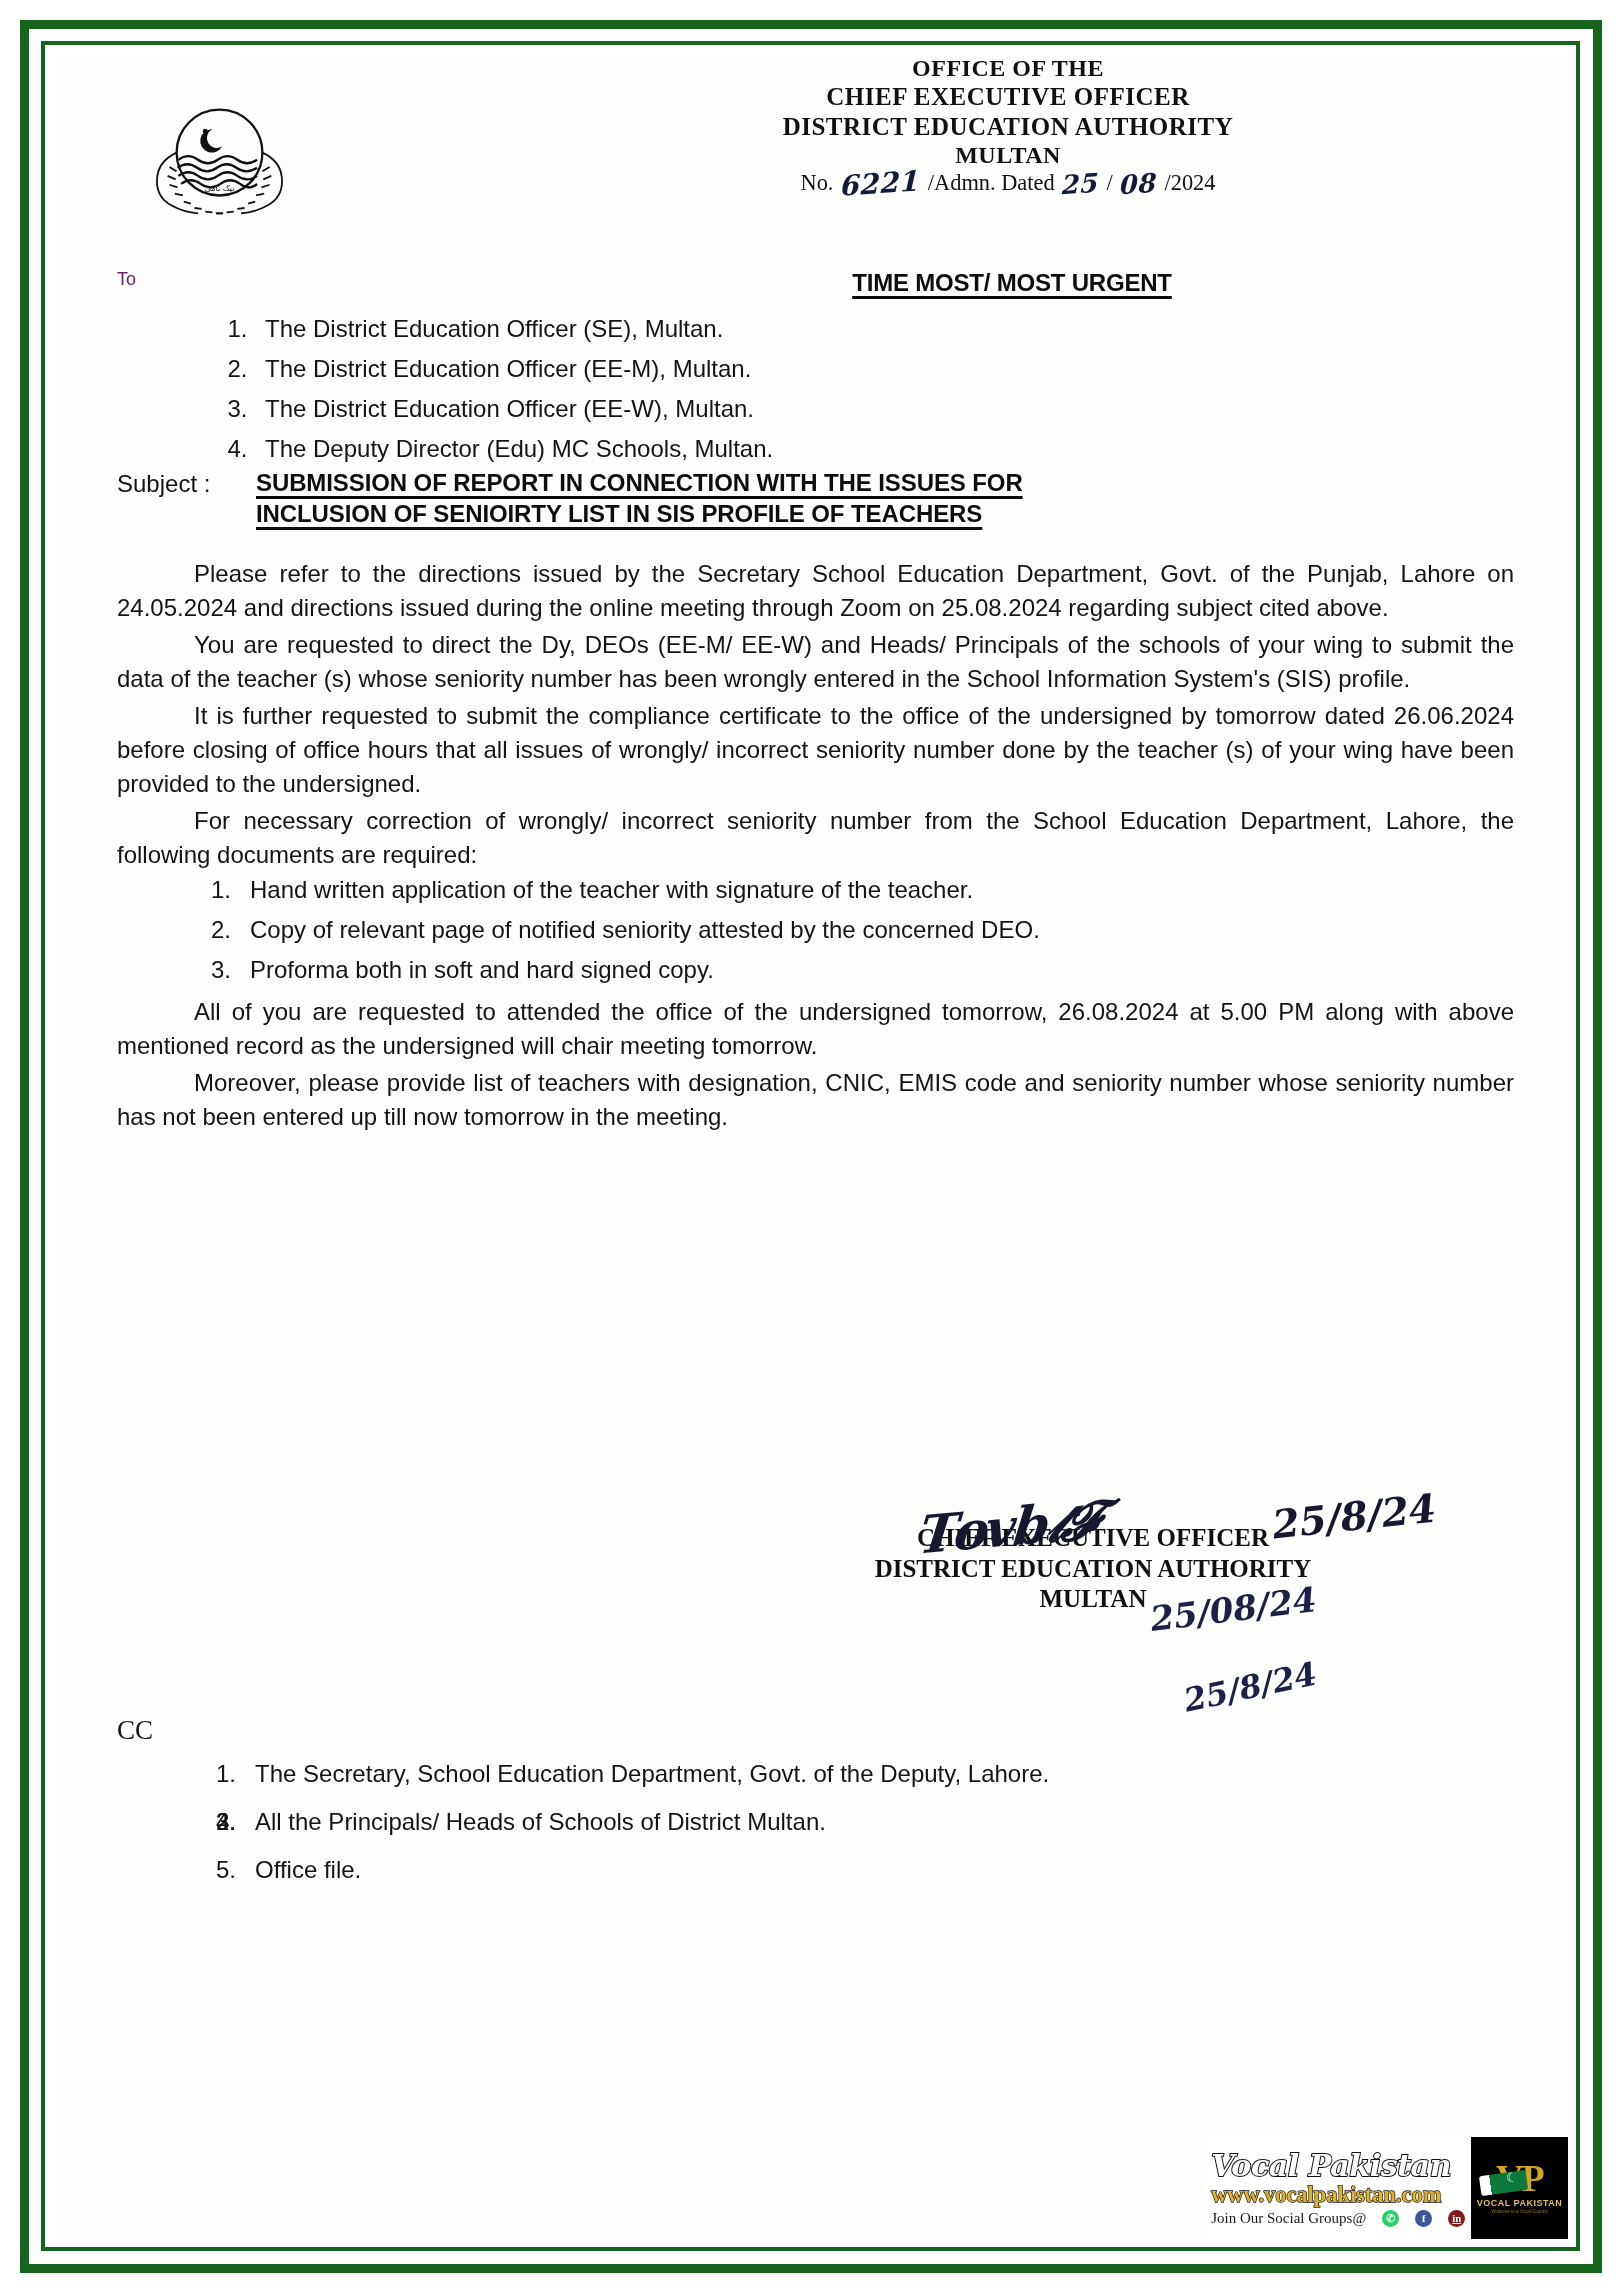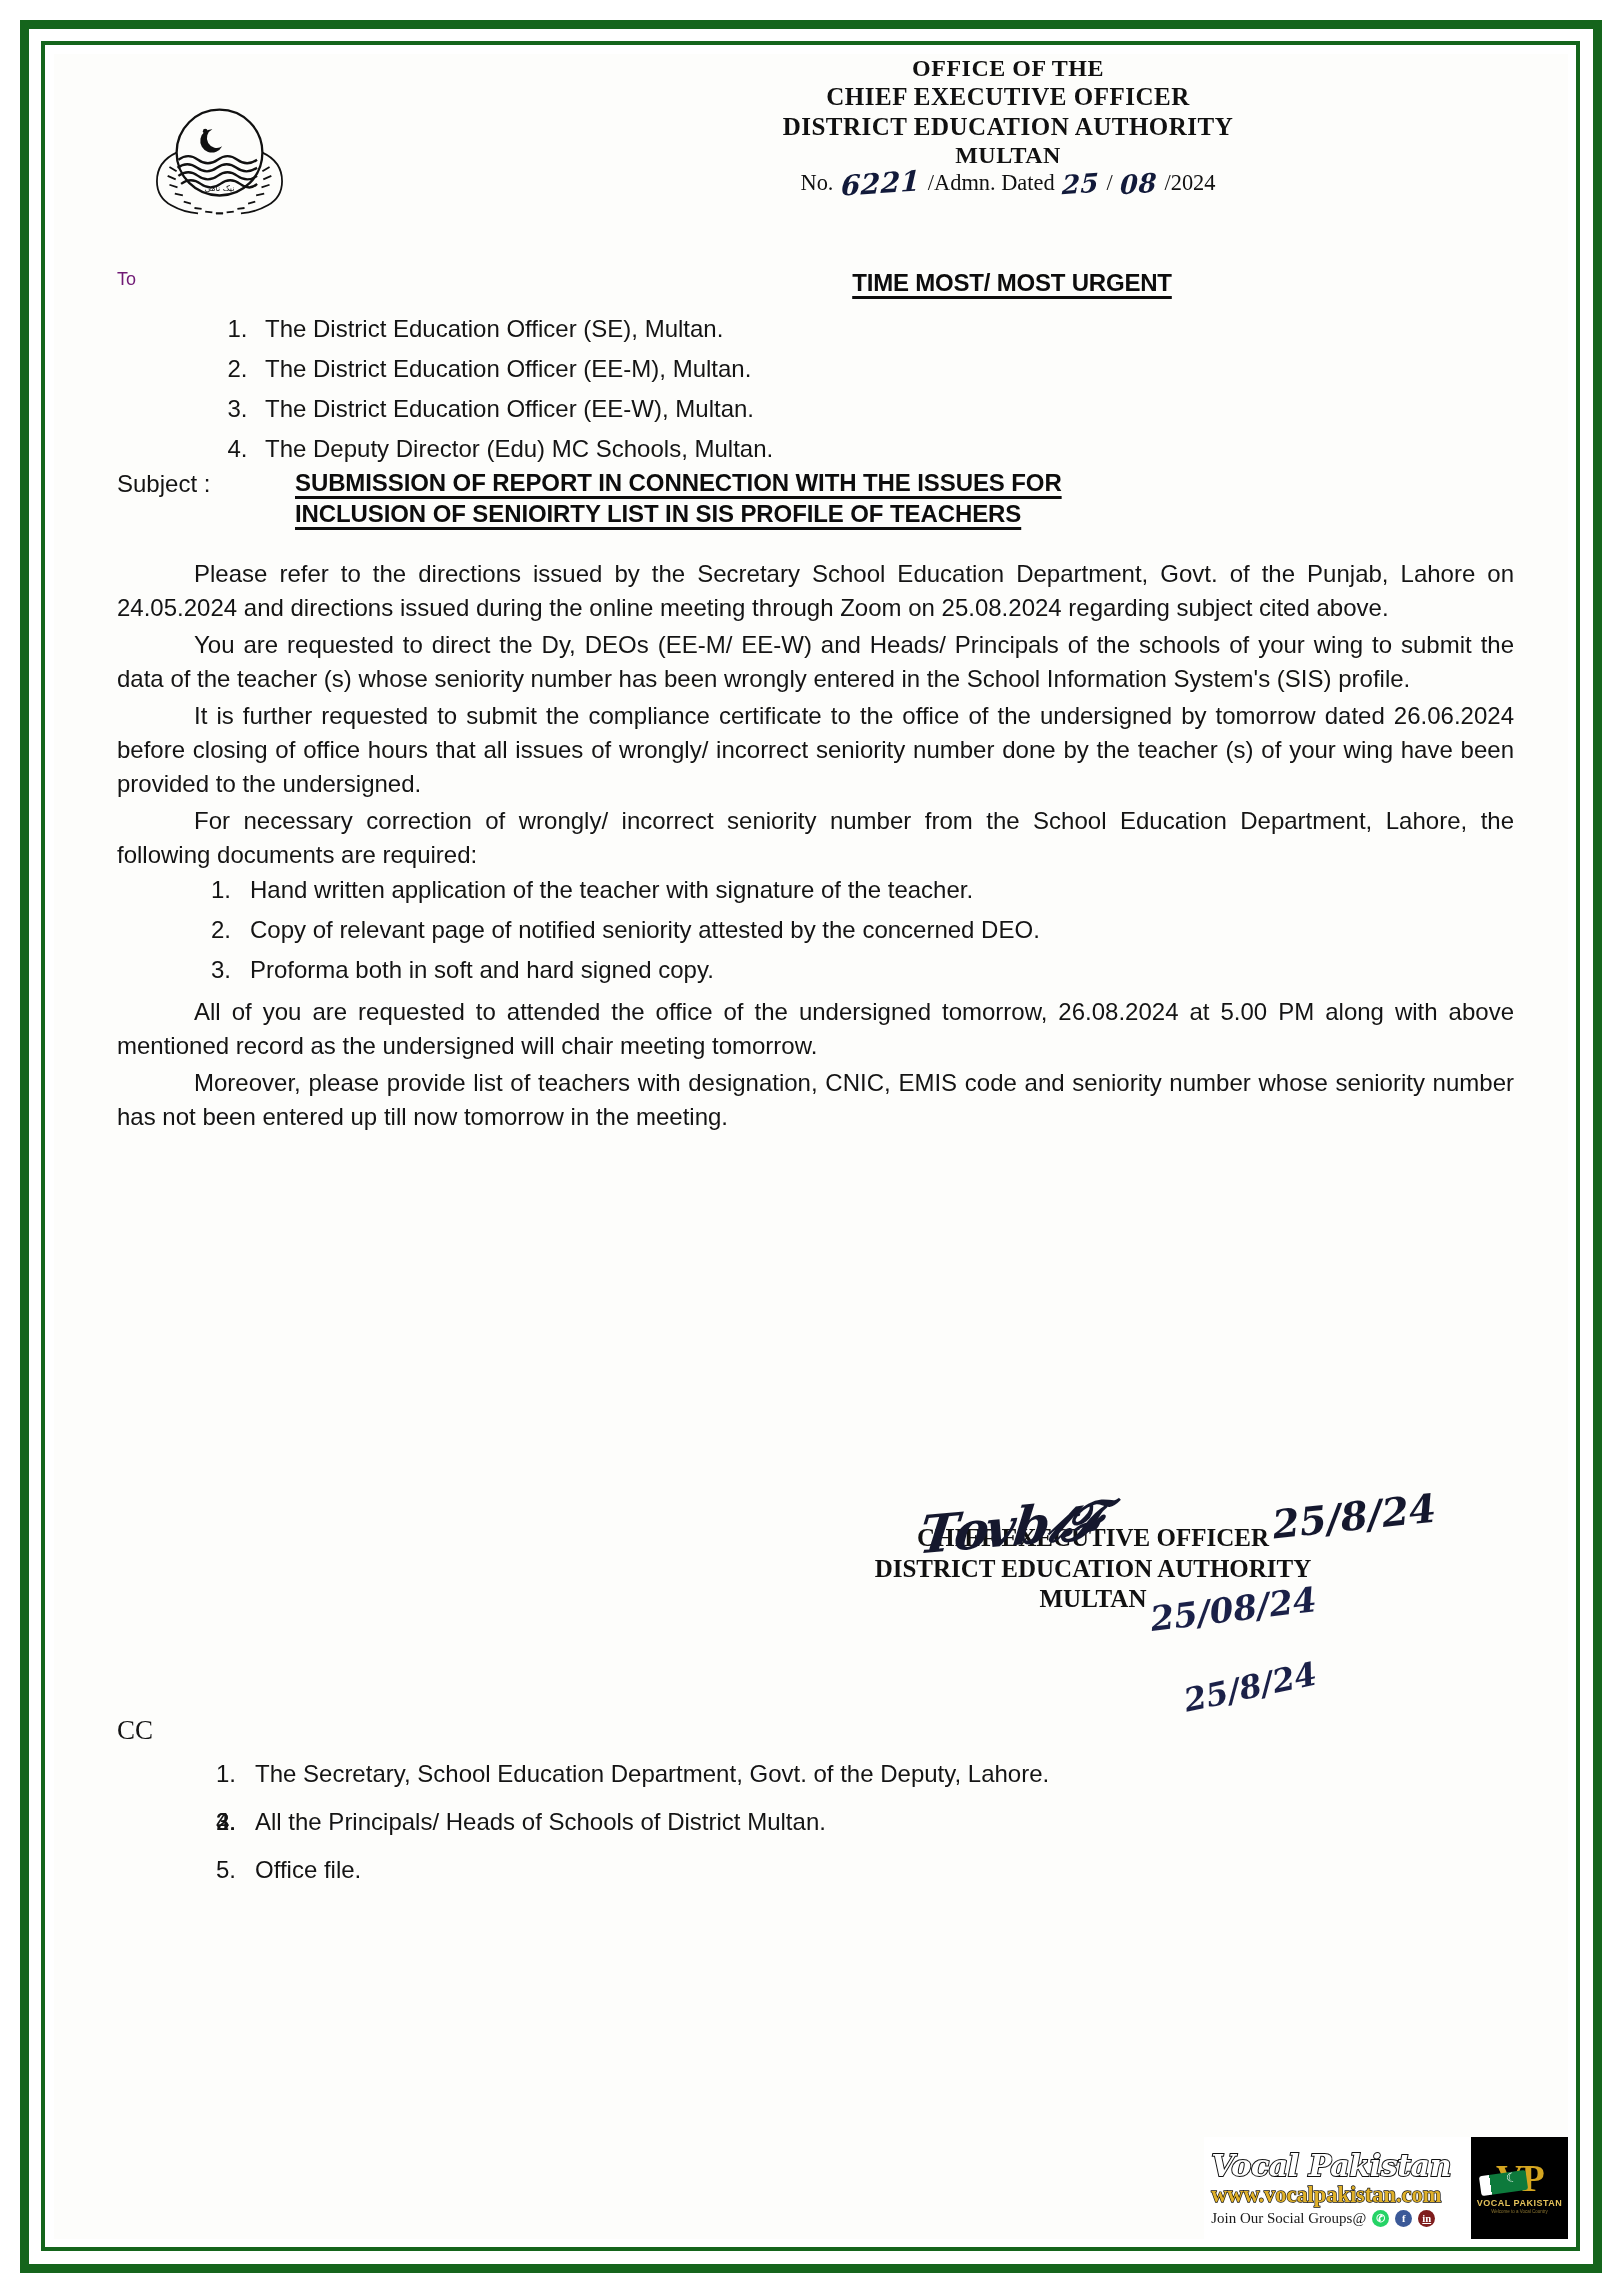--- a/index.html
+++ b/index.html
@@ -187,21 +187,20 @@
     line-height: 1.28;
     color: #0d0d0d;
     letter-spacing: -0.1px;
   }
   .subject-value span {
     text-decoration: underline;
     text-underline-offset: 4.5px;
     text-decoration-thickness: 2.7px;
     display: block;
     width: fit-content;
-    margin-left: 39px;
   }
 
   
   .body-zone {
     position: absolute;
     left: 63px;
     top: 503px;
     width: 1397px;
   }
   p.para {
@@ -375,21 +374,21 @@
     margin-top: 1.8px;
     white-space: nowrap;
   }
   .wm-join {
     font-family: "Liberation Serif", serif;
     font-size: 15px;
     color: #1a1a1a;
     margin-top: 2.7px;
     display: flex;
     align-items: center;
-    gap: 6px;
+    gap: 16px;
     white-space: nowrap;
   }
   .soc {
     display: inline-block;
     width: 17px; height: 17px;
     border-radius: 50%;
     font-size: 10.7px;
     color: #fff;
     text-align: center;
     line-height: 17px;

